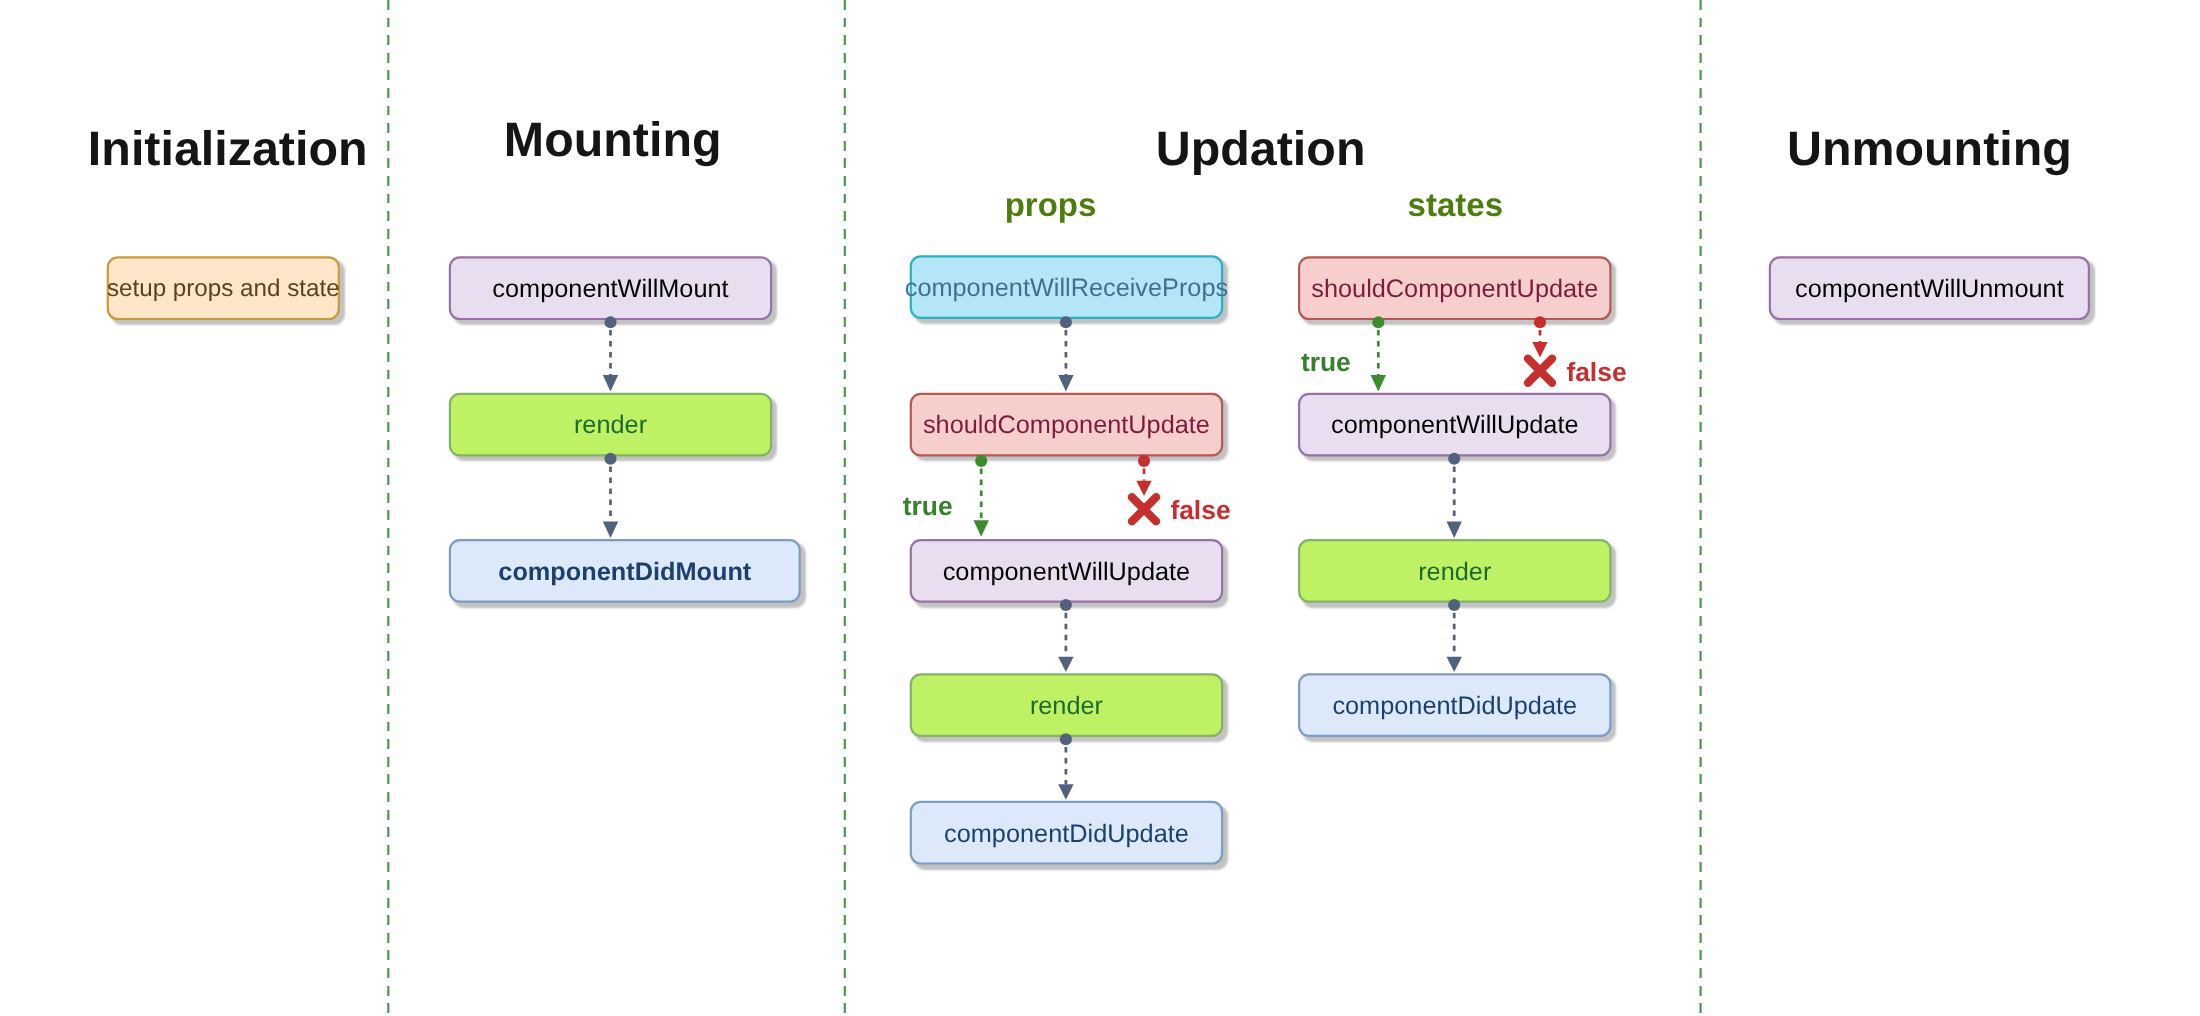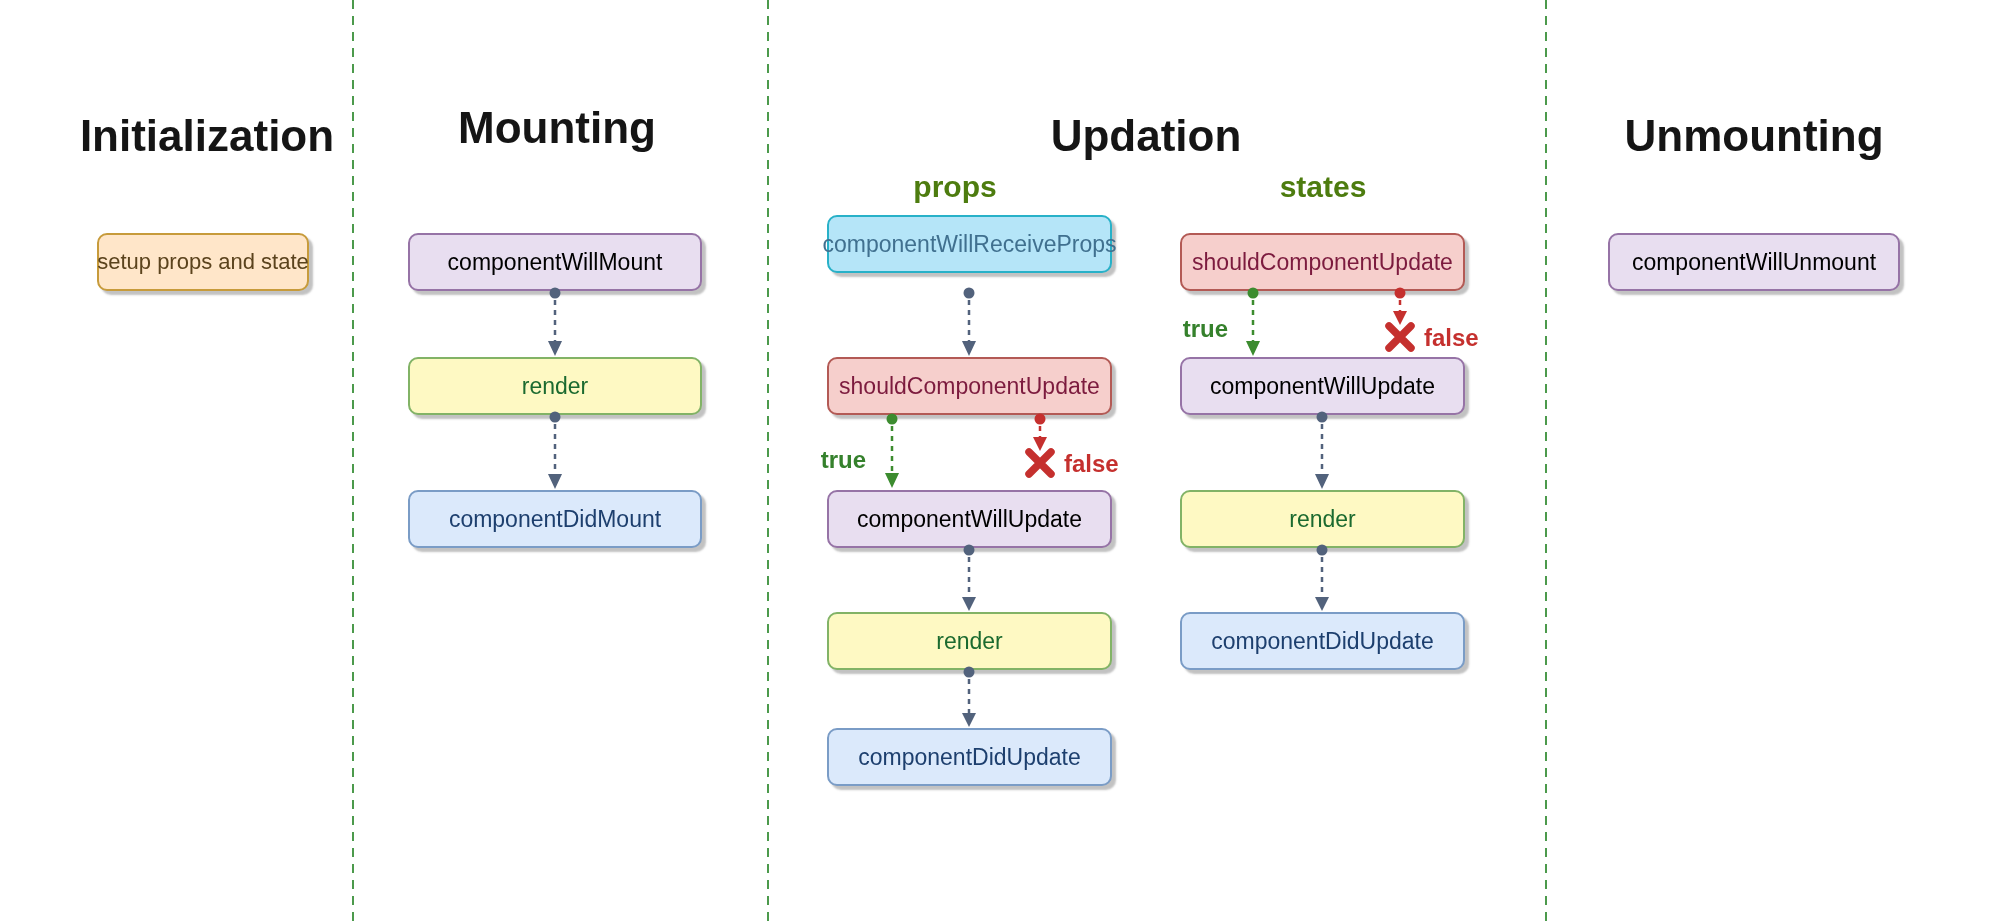--- a/index.html
+++ b/index.html
@@ -21,21 +21,21 @@
   }
   .node{
     position:absolute;height:58px;border-radius:10px;border:2px solid #000;
     display:flex;align-items:center;justify-content:center;
     font-size:23px;white-space:nowrap;
     box-shadow:4px 4px 2px rgba(120,120,120,0.45);
     box-sizing:border-box;
   }
   .node-orange{background:#ffe6c9;border-color:#c79b3b;color:#5b431d;}
   .node-purple{background:#e8def0;border-color:#9673a6;color:#000000;}
-  .node-green {background:#fef9c3;border-color:#82b366;color:#1b6a2f;text-align:center;}
+  .node-green {background:#bef264;border-color:#82b366;color:#1b6a2f;text-align:center;}
   .node-blue  {background:#dbe9fb;border-color:#7a9cc6;color:#1d3f6e;}
   .node-cyan  {background:#b5e5f8;border-color:#28b1c8;color:#40708f;}
   .node-red   {background:#f6cfcc;border-color:#b35a55;color:#7c1b3e;}
   .arrow-layer{position:absolute;left:0;top:0;}
   .dash-slate{stroke:#52627c;stroke-width:2.5;stroke-dasharray:5 5;fill:none;}
   .dot-slate{fill:#52627c;}
   .head-slate{fill:#52627c;}
   .dash-green{stroke:#3c8c2f;stroke-width:2.5;stroke-dasharray:5 5;fill:none;}
   .dot-green{fill:#3c8c2f;}
   .head-green{fill:#3c8c2f;}
@@ -61,23 +61,23 @@
   <div class="col-title" style="left:1146px;top:88px;">Updation</div>
   <div class="col-title" style="left:1754px;top:88px;">Unmounting</div>
 
   <div class="sub-title" style="left:955px;top:170px;">props</div>
   <div class="sub-title" style="left:1323px;top:170px;">states</div>
 
   <div class="node node-orange" style="left:97px;top:233px;width:212px;font-size:22px;">setup props and state</div>
 
   <div class="node node-purple" style="left:408px;top:233px;width:294px;">componentWillMount</div>
   <div class="node node-green" style="left:408px;top:357px;width:294px;">render</div>
-  <div class="node node-blue" style="left:408px;top:490px;width:294px;">componentDidMount</div>
+  <div class="node node-blue" style="left:408px;top:490px;width:320px;font-weight:bold;">componentDidMount</div>
 
-  <div class="node node-cyan" style="left:827px;top:215px;width:285px;">componentWillReceiveProps</div>
+  <div class="node node-cyan" style="left:827px;top:232px;width:285px;">componentWillReceiveProps</div>
   <div class="node node-red" style="left:827px;top:357px;width:285px;">shouldComponentUpdate</div>
   <div class="node node-purple" style="left:827px;top:490px;width:285px;">componentWillUpdate</div>
   <div class="node node-green" style="left:827px;top:612px;width:285px;">render</div>
   <div class="node node-blue" style="left:827px;top:728px;width:285px;">componentDidUpdate</div>
 
   <div class="node node-red" style="left:1180px;top:233px;width:285px;">shouldComponentUpdate</div>
   <div class="node node-purple" style="left:1180px;top:357px;width:285px;">componentWillUpdate</div>
   <div class="node node-green" style="left:1180px;top:490px;width:285px;">render</div>
   <div class="node node-blue" style="left:1180px;top:612px;width:285px;">componentDidUpdate</div>
 

